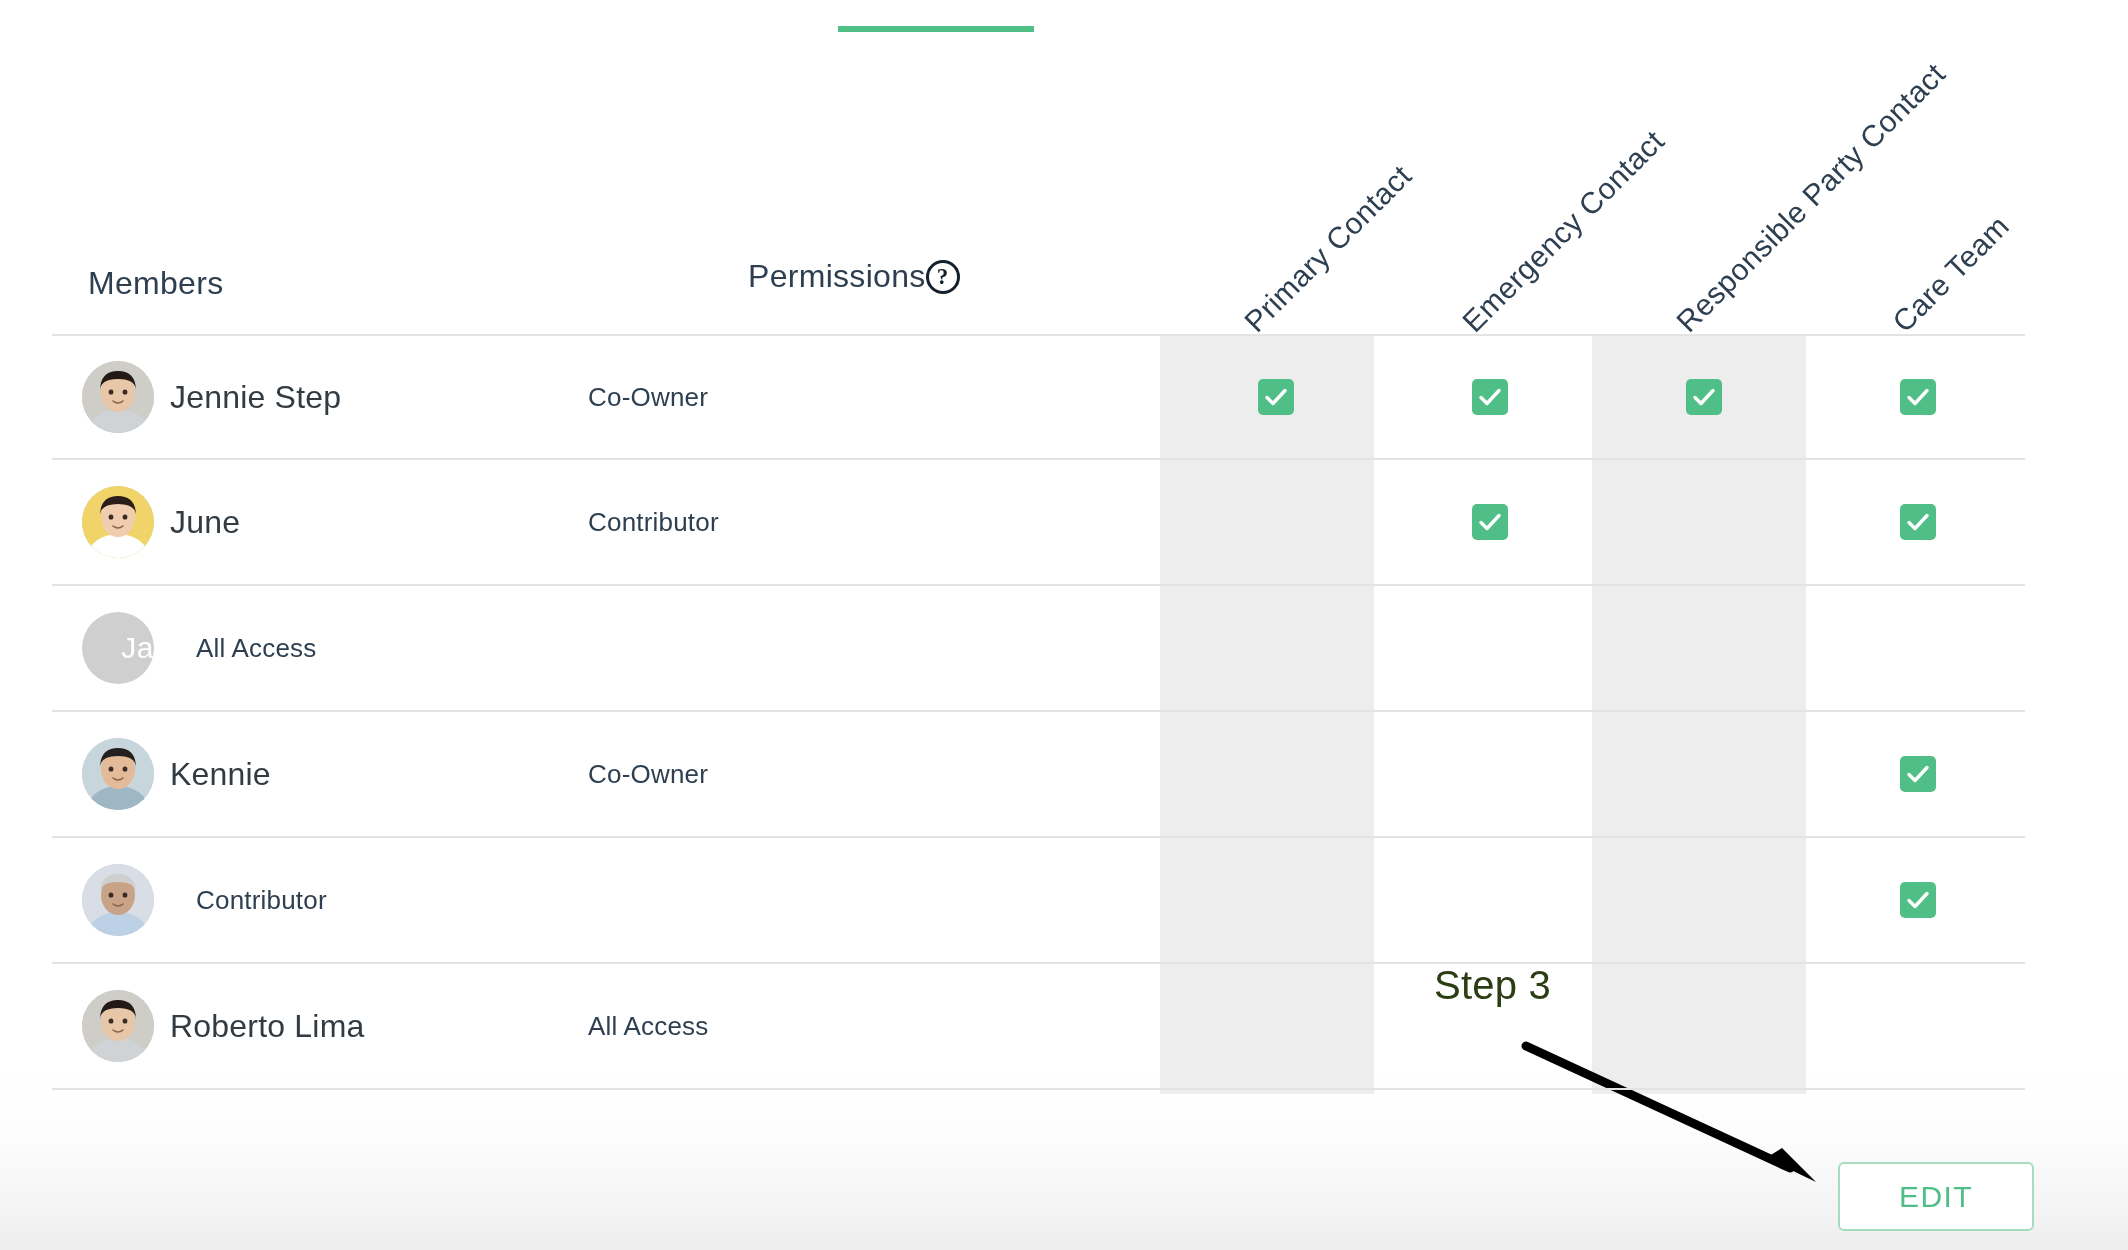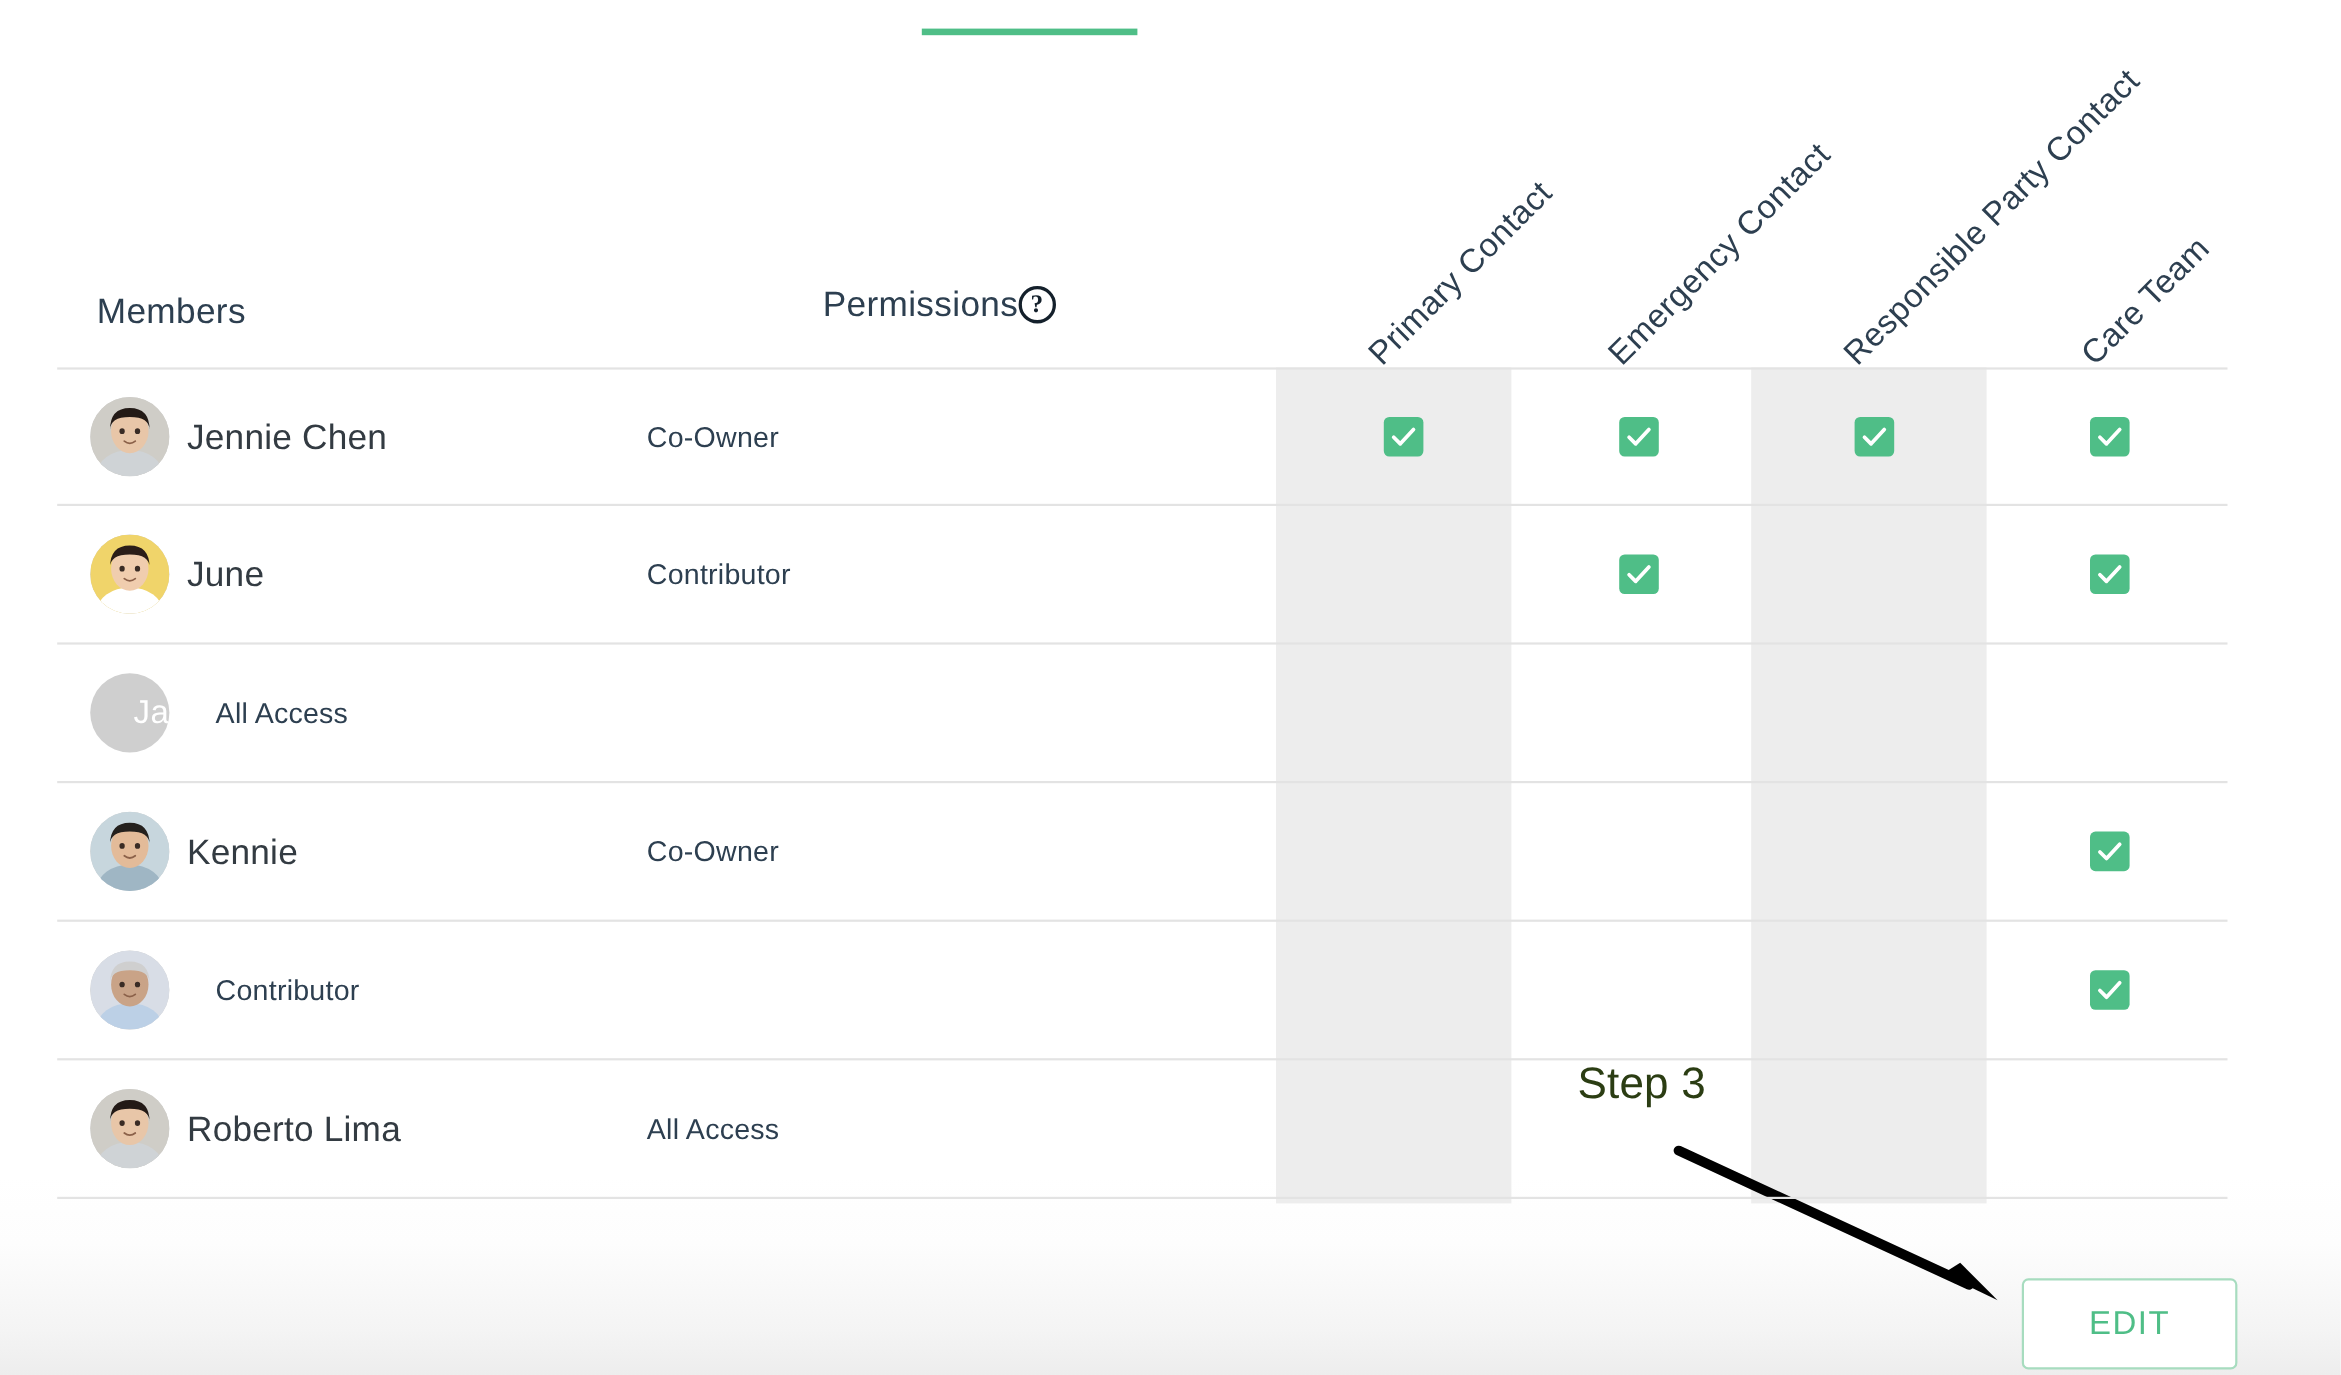--- a/index.html
+++ b/index.html
@@ -202,21 +202,21 @@
     height: 160px;
     pointer-events: none;
   }
 
   
   #edit-button {
     position: absolute;
     left: 1838px;
     top: 1162px;
     width: 196px;
-    height: 83px;
+    height: 69px;
     border: 2px solid #a7dcbf;
     border-radius: 6px;
     background: #ffffff;
     color: #4FBE87;
     font-size: 30px;
     letter-spacing: 1.4px;
     display: flex;
     align-items: center;
     justify-content: center;
     cursor: pointer;
@@ -256,21 +256,21 @@
                 <rect width="72" height="72" fill="#cfcdc7"></rect>
                 <ellipse cx="36" cy="70" rx="30" ry="22" fill="#cfd3d6"></ellipse>
                 <ellipse cx="36" cy="31" rx="17" ry="20" fill="#e8c6a8"></ellipse>
                 <path d="M18 30 Q18 10 36 10 Q54 10 54 30 Q54 18 36 18 Q18 18 18 30 Z" fill="#231a16"></path>
                 <ellipse cx="29" cy="31" rx="2.4" ry="2.6" fill="#3a2c25"></ellipse>
                 <ellipse cx="43" cy="31" rx="2.4" ry="2.6" fill="#3a2c25"></ellipse>
                 <path d="M31 40 Q36 44 41 40" stroke="#8b6149" stroke-width="1.6" fill="none" stroke-linecap="round"></path>
               </svg>
             </div>
           </div>
-          <div class="cell-name">Jennie Chen</div>
+          <div class="cell-name">Jennie Step</div>
           <div class="cell-perm">Co-Owner</div>
           <div class="cell-check spacer"></div>
           <div class="cell-check">
             <div class="checkbox">
               <svg viewBox="0 0 26 26" xmlns="http://www.w3.org/2000/svg">
                 <path d="M4 13.5 L10 19.5 L22 6.5" stroke="#ffffff" stroke-width="3.4" fill="none" stroke-linecap="round" stroke-linejoin="round"></path>
               </svg>
             </div>
           </div>
           <div class="cell-check">

